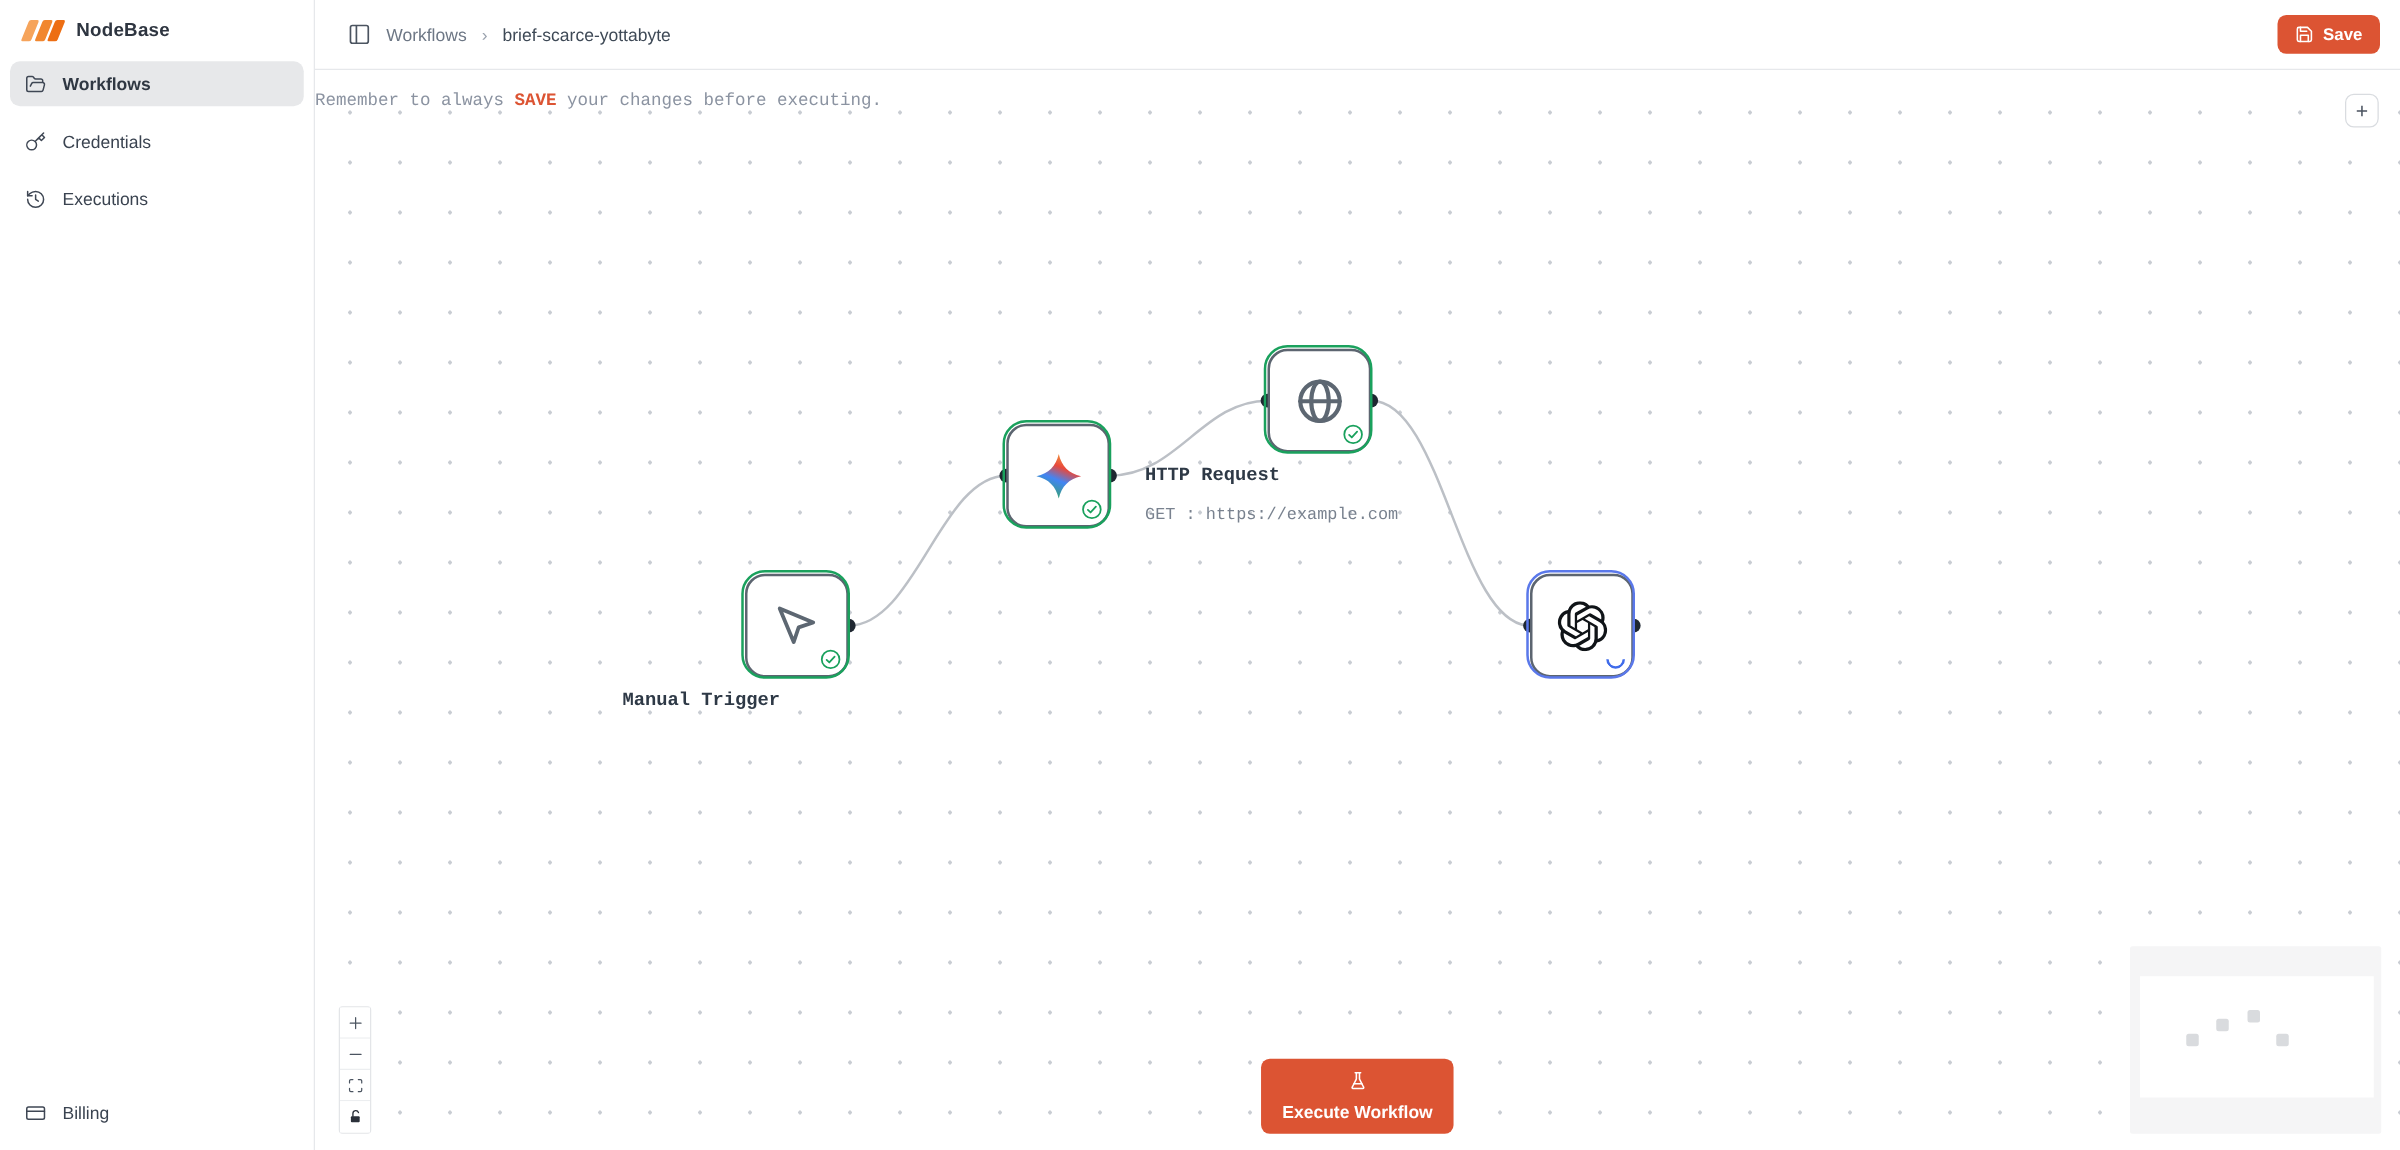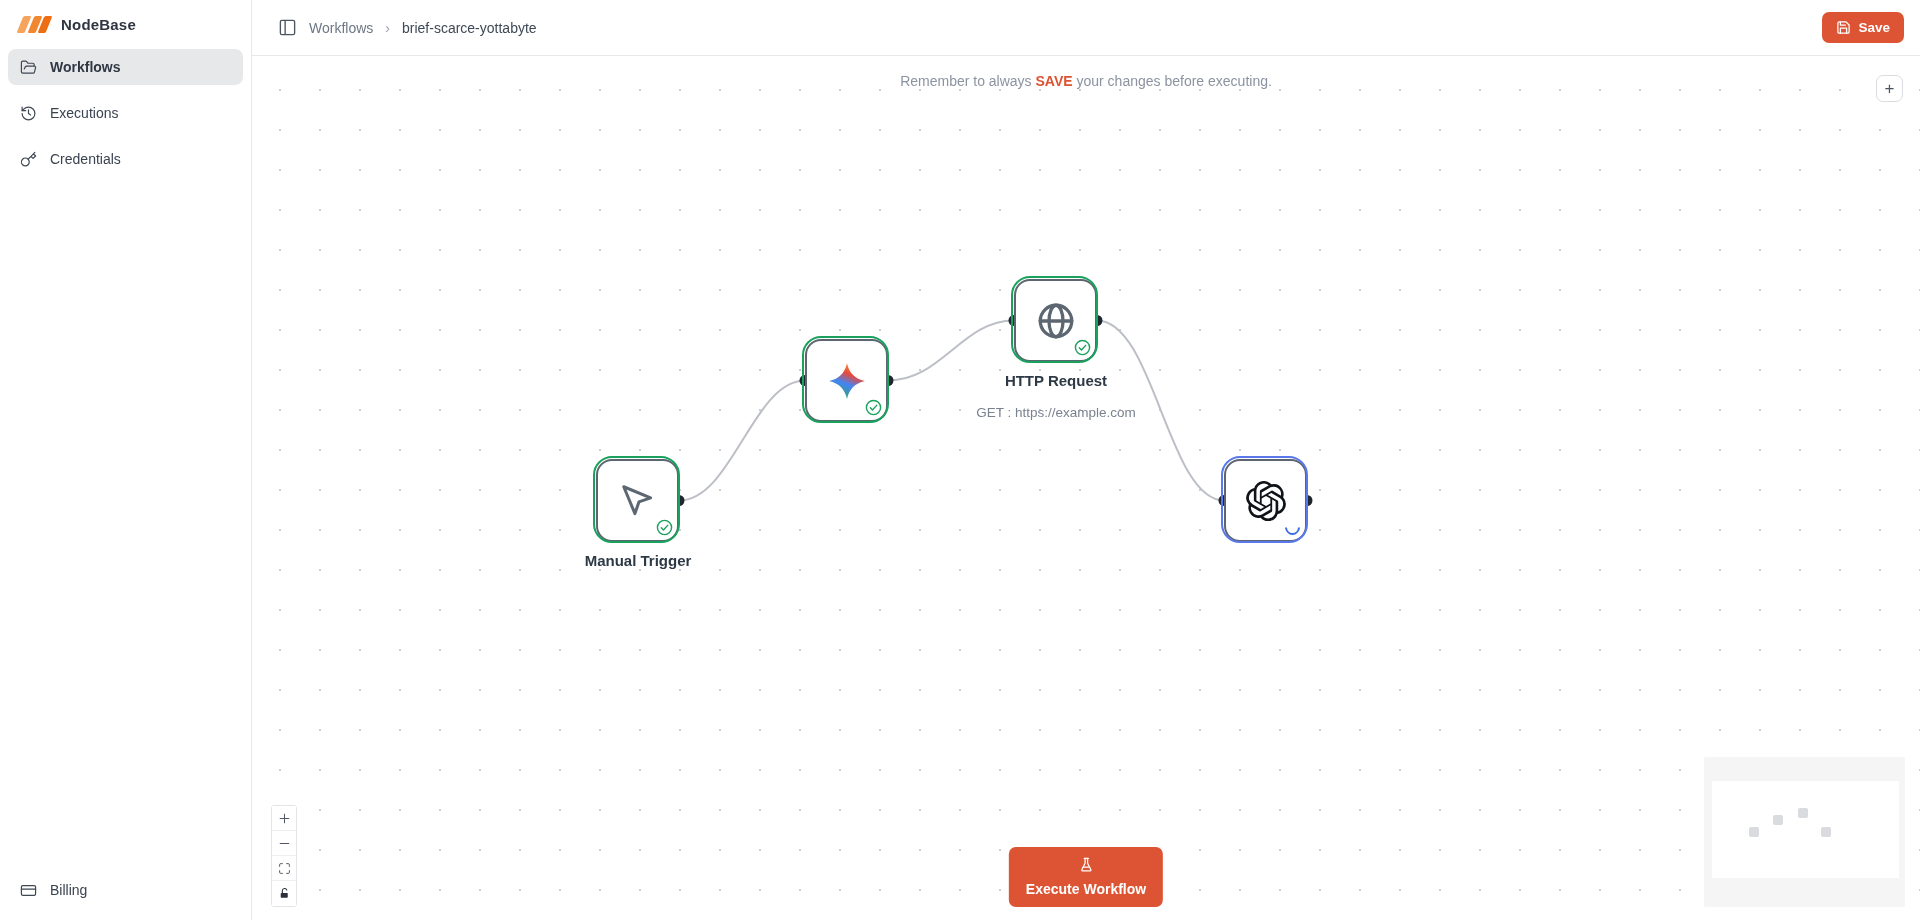--- a/index.html
+++ b/index.html
@@ -32,28 +32,28 @@
   .crumb-sep { color:#9aa2ae; font-size:14px; }
   .crumb-current { color:#3e4956; font-size:14px; }
   .topbar-spacer { flex:1; }
   .save-btn { display:flex; align-items:center; gap:7px; background:#DC5433; color:#fff; border:none; border-radius:7px; padding:8px 14px; font-size:13.5px; font-weight:700; cursor:pointer; font-family:inherit; }
   .save-btn svg { width:15px; height:15px; stroke:#fff; stroke-width:2; fill:none; stroke-linecap:round; stroke-linejoin:round; }
 
   
   .canvas { position:relative; flex:1; background:#fff; overflow:hidden;
     background-image:radial-gradient(#c9cdd3 1.3px, transparent 1.3px);
     background-size:40px 40px; background-position:8px 14px; }
-  .notice { position:absolute; top:17px; left:0; right:0; text-align:center; font-size:14px; color:#8b93a1; }
+  .notice { position:absolute; top:17px; left:0; right:0; text-align:left; font-size:14px; color:#8b93a1;font-family:Liberation Mono, monospace; }
   .notice b { color:#DC5433; font-weight:700; }
   .edges { position:absolute; left:0; top:0; width:1668px; height:864px; pointer-events:none; }
 
   .node { position:absolute; width:83px; height:83px; background:#fff; border:2px solid #5c6570; border-radius:16px; display:flex; align-items:center; justify-content:center; cursor:pointer; }
   .node::before { content:''; position:absolute; inset:-5px -3px -3px -5px; border:2.5px solid #1AA15D; border-radius:19px; pointer-events:none; }
   .node.running::before { border-color:#5A78EA; }
-  .node-label { position:absolute; width:280px; text-align:center; pointer-events:none; }
+  .node-label { position:absolute; width:280px; text-align:left; pointer-events:none;font-family:Liberation Mono, monospace; }
   .node-title { font-size:15px; font-weight:700; color:#2e3946; }
   .node-sub { font-size:13.5px; color:#79828f; margin-top:16px; }
   .badge { position:absolute; right:3px; bottom:3px; width:19px; height:19px; background:#fff; border-radius:50%; display:flex; align-items:center; justify-content:center; }
   .badge svg { width:17px; height:17px; }
   .spinner { position:absolute; right:5px; bottom:5px; width:15px; height:15px; border:2.6px solid #3F6BEA; border-top-color:transparent; border-right-color:transparent; border-radius:50%; transform:rotate(-45deg); animation:spin 1.1s linear infinite; }
   @keyframes spin { from{transform:rotate(-45deg);} to{transform:rotate(315deg);} }
 
   #node-manual  { left:344px; top:403px; }
   #node-gemini  { left:553px; top:283px; }
   #node-http    { left:762px; top:223px; }
@@ -95,31 +95,31 @@
     </div>
     <nav class="nav">
       <div class="nav-item active">
         <svg viewBox="0 0 24 24">
             <path d="m6 14 1.5-2.9A2 2 0 0 1 9.24 10H20a2 2 0 0 1 1.94 2.5l-1.54 6a2 2 0 0 1-1.95 1.5H4a2 2 0 0 1-2-2V5a2 2 0 0 1 2-2h3.9a2 2 0 0 1 1.69.9l.81 1.2a2 2 0 0 0 1.67.9H18a2 2 0 0 1 2 2v2"></path>
           </svg>
         <span>Workflows</span>
       </div>
       <div class="nav-item">
         <svg viewBox="0 0 24 24">
+            <path d="m21 2-2 2m-7.61 7.61a5.5 5.5 0 1 1-7.778 7.778 5.5 5.5 0 0 1 7.777-7.777zm0 0L15.5 7.5m0 0 3 3L22 7l-3-3m-3.5 3.5L19 4"></path>
+          </svg>
+        <span>Credentials</span>
+      </div>
+      <div class="nav-item">
+        <svg viewBox="0 0 24 24">
             <path d="M3 12a9 9 0 1 0 9-9 9.75 9.75 0 0 0-6.74 2.74L3 8"></path>
             <path d="M3 3v5h5"></path>
             <path d="M12 7v5l3 2"></path>
           </svg>
         <span>Executions</span>
-      </div>
-      <div class="nav-item">
-        <svg viewBox="0 0 24 24">
-            <path d="m21 2-2 2m-7.61 7.61a5.5 5.5 0 1 1-7.778 7.778 5.5 5.5 0 0 1 7.777-7.777zm0 0L15.5 7.5m0 0 3 3L22 7l-3-3m-3.5 3.5L19 4"></path>
-          </svg>
-        <span>Credentials</span>
       </div>
     </nav>
     <div class="sidebar-spacer"></div>
     <div class="sidebar-footer">
       <div class="nav-item">
         <svg viewBox="0 0 24 24">
             <rect x="2" y="5" width="20" height="14" rx="2"></rect>
             <line x1="2" y1="10" x2="22" y2="10"></line>
           </svg>
         <span>Billing</span>

